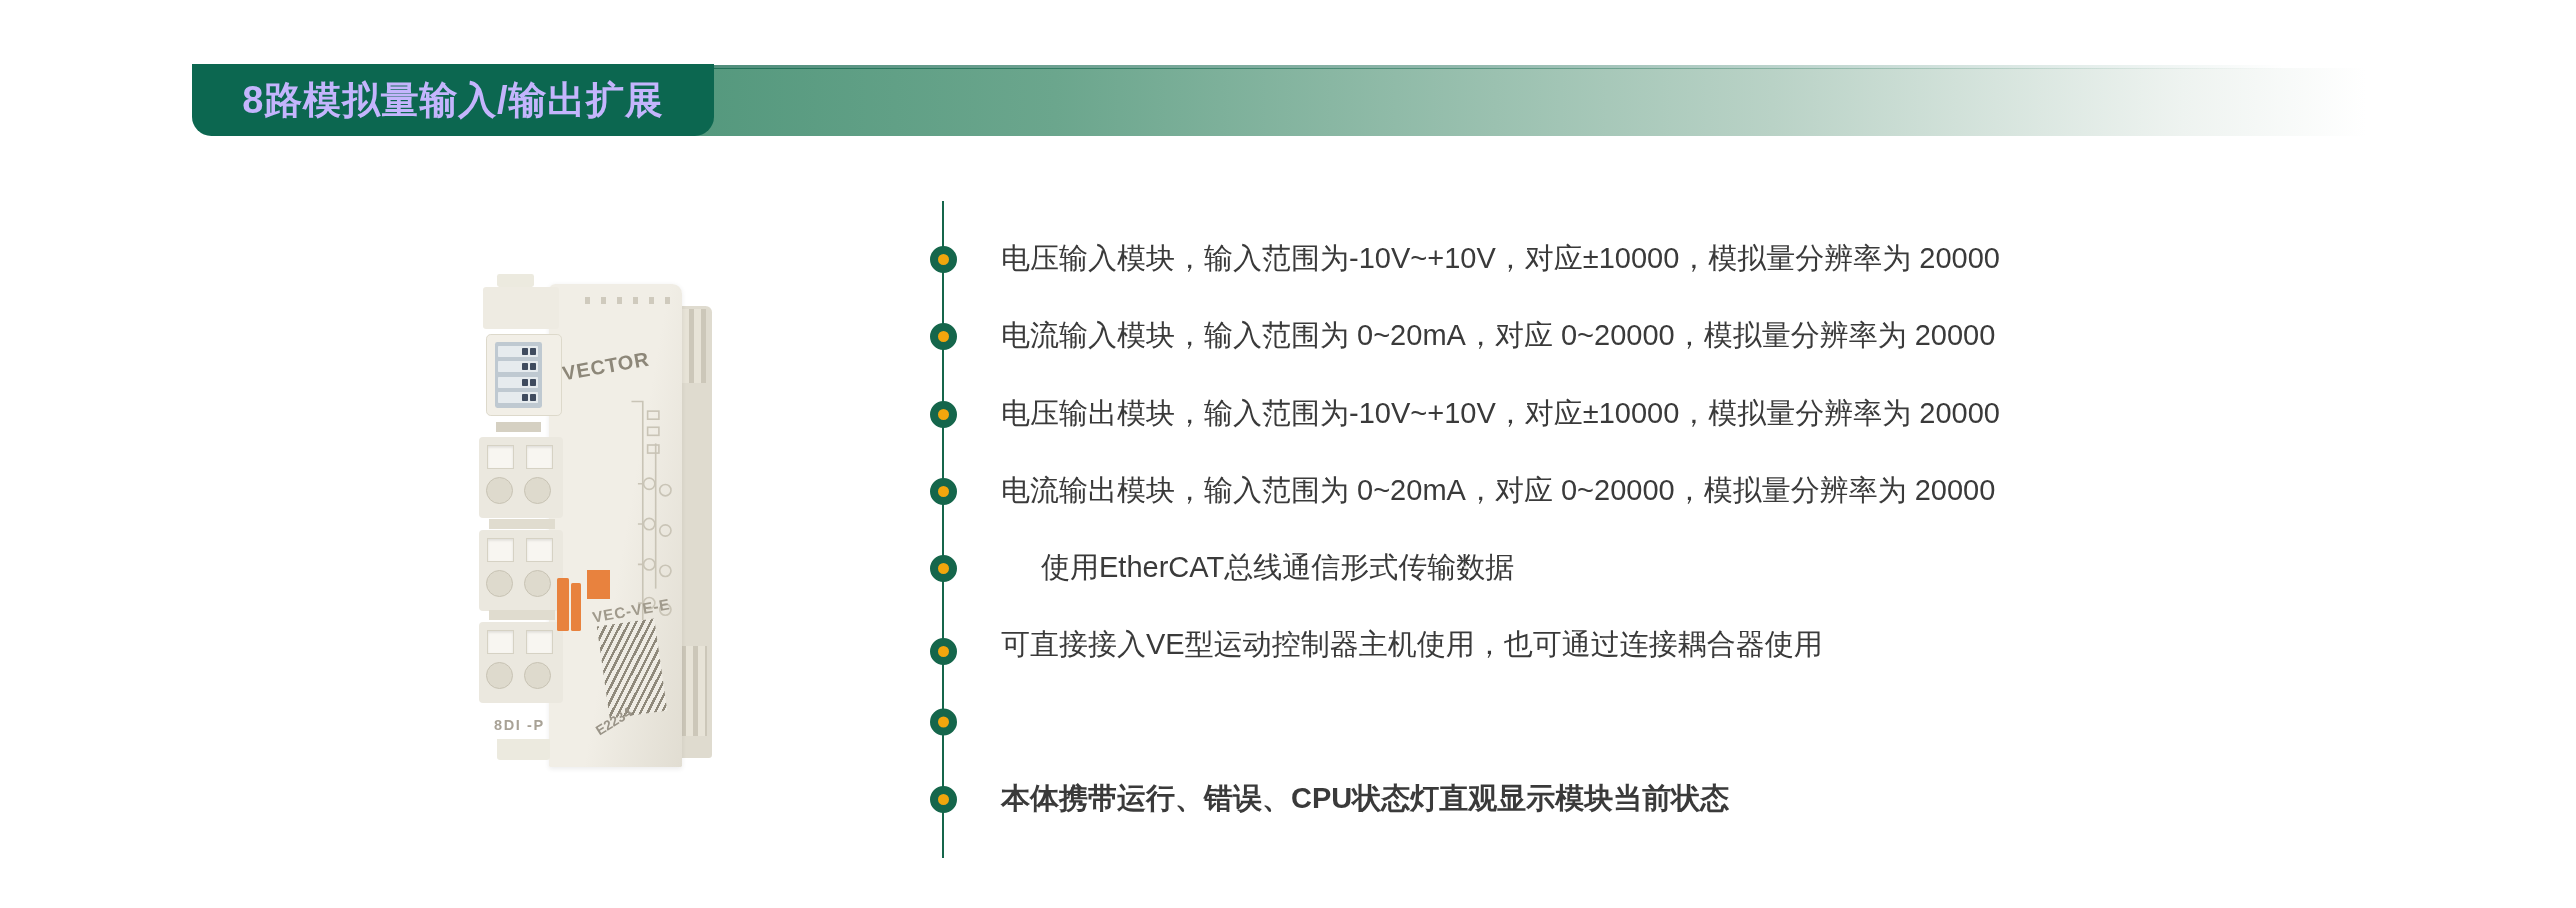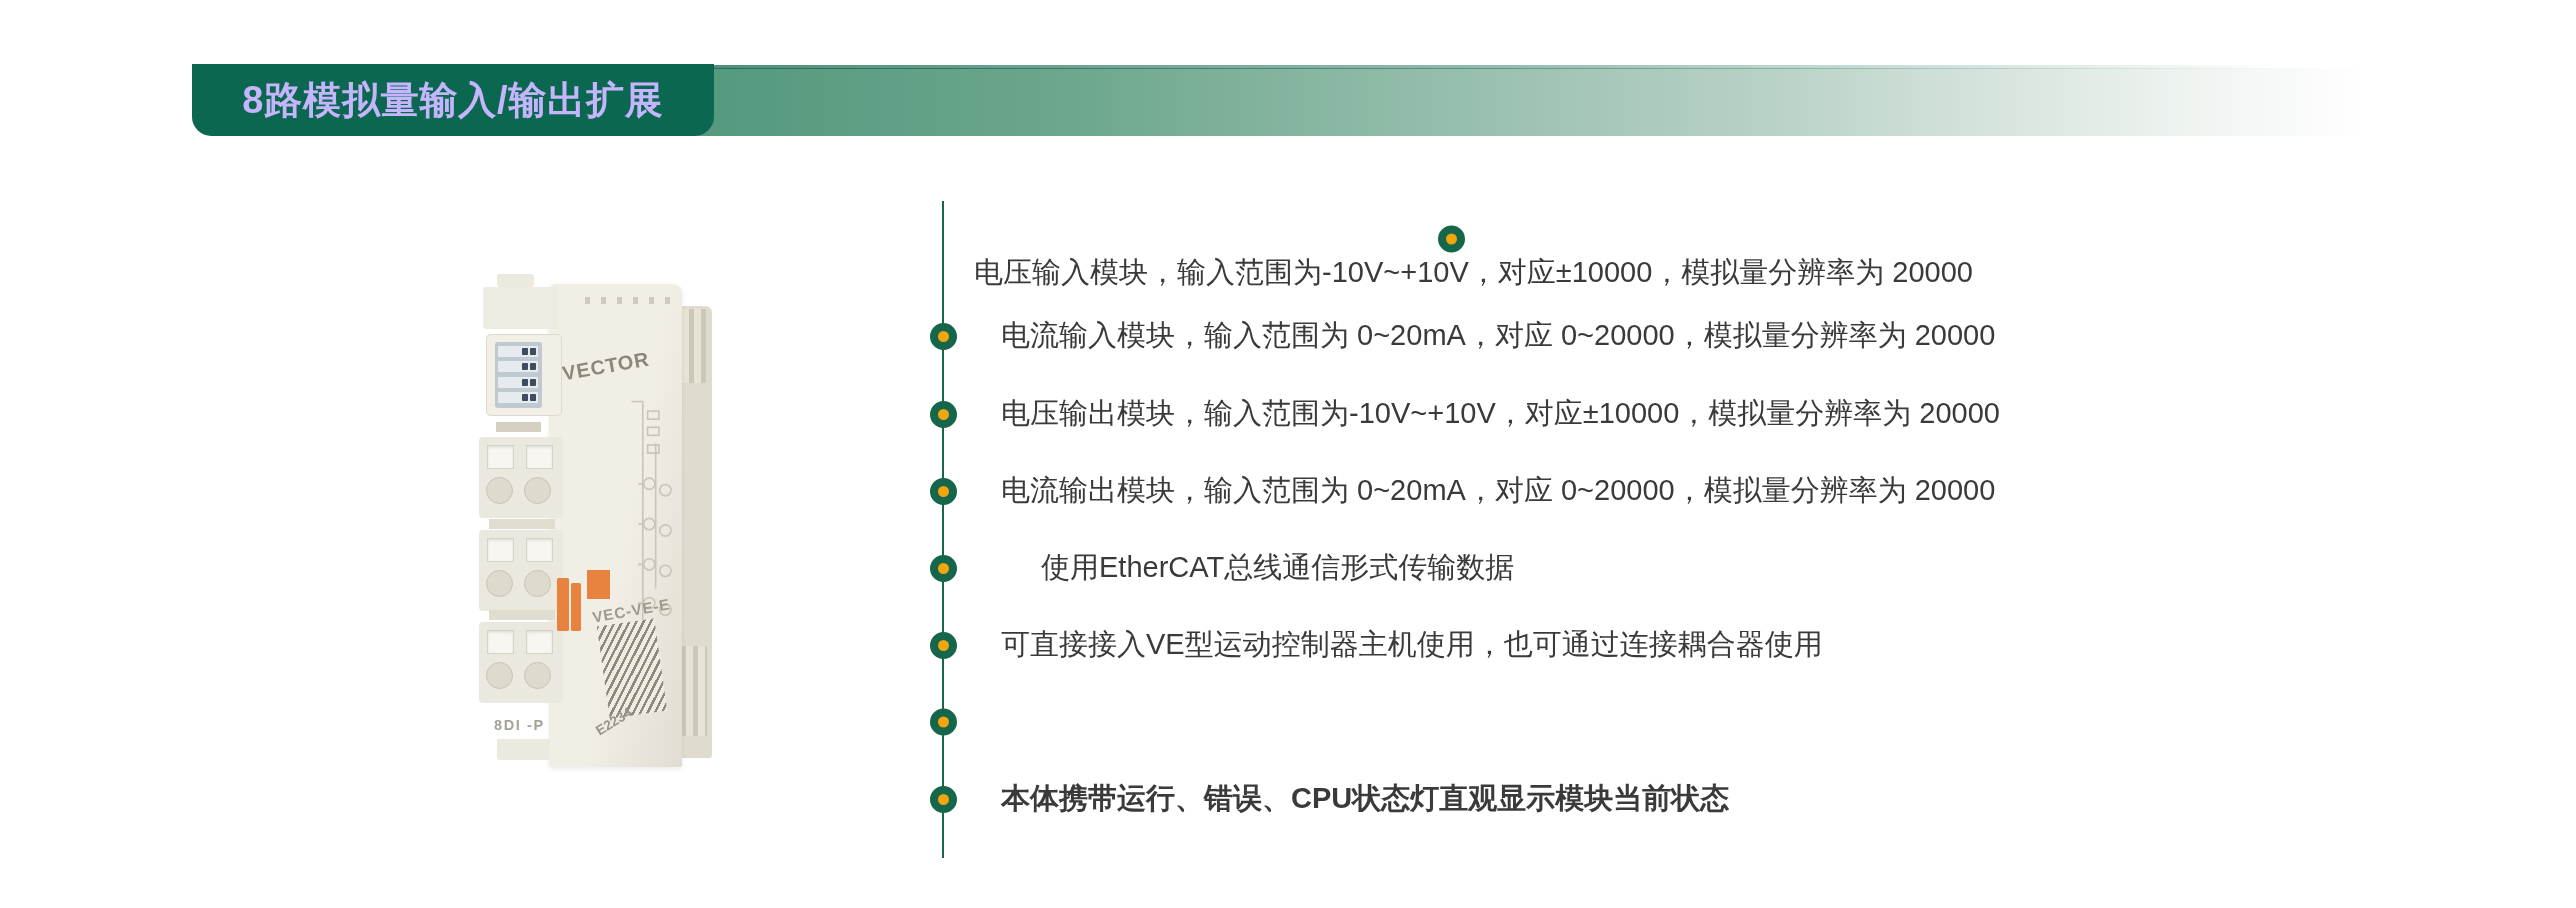--- a/index.html
+++ b/index.html
@@ -71,22 +71,22 @@
   .clip-b{left:98px;top:309px;width:9.7px;height:48px;}
   .bottom-label{left:21px;top:443px;color:#a8a296;font-size:14.5px;font-weight:bold;z-index:3;letter-spacing:1.6px;text-align:right;}
   .foot{left:24px;top:465px;width:53px;height:21px;background:#eceadf;border-radius:0 0 3.2px 3.2px;z-index:3;}
   
   .timeline{position:absolute;left:942px;top:201px;width:2.4px;height:657px;background:#15664b;}
   .features{list-style:none;margin:0;padding:0;}
   .feature-row{position:absolute;left:930px;display:flex;align-items:center;transform:translateY(-50%);}
   .bullet{width:27px;height:27px;border-radius:50%;background:#f2a60d;border:8px solid #15664b;
     box-sizing:border-box;flex:none;}
   .feature-text{margin-left:44px;font-size:29px;color:#3a3a3a;white-space:nowrap;}
-  .r1{top:259px;flex-direction:column;} .r2{top:336px;} .r3{top:414px;} .r4{top:491px;}
-  .r5{top:568px;gap:40px;} .r6{top:645px;} .r7{top:722px;} .r8{top:799px;font-weight:bold;}
+  .r1{top:259px;} .r2{top:336px;} .r3{top:414px;} .r4{top:491px;}
+  .r5{top:568px;gap:40px;} .r6{top:645px;align-items:flex-end;} .r7{top:722px;} .r8{top:799px;font-weight:bold;}
 </style>
 </head>
 <body>
 
 <div class="banner-strip">
   <div class="banner-strip-edge"></div>
 </div>
 <div class="banner-box">
   <span class="banner-title">8路模拟量输入/输出扩展</span>
 </div>

